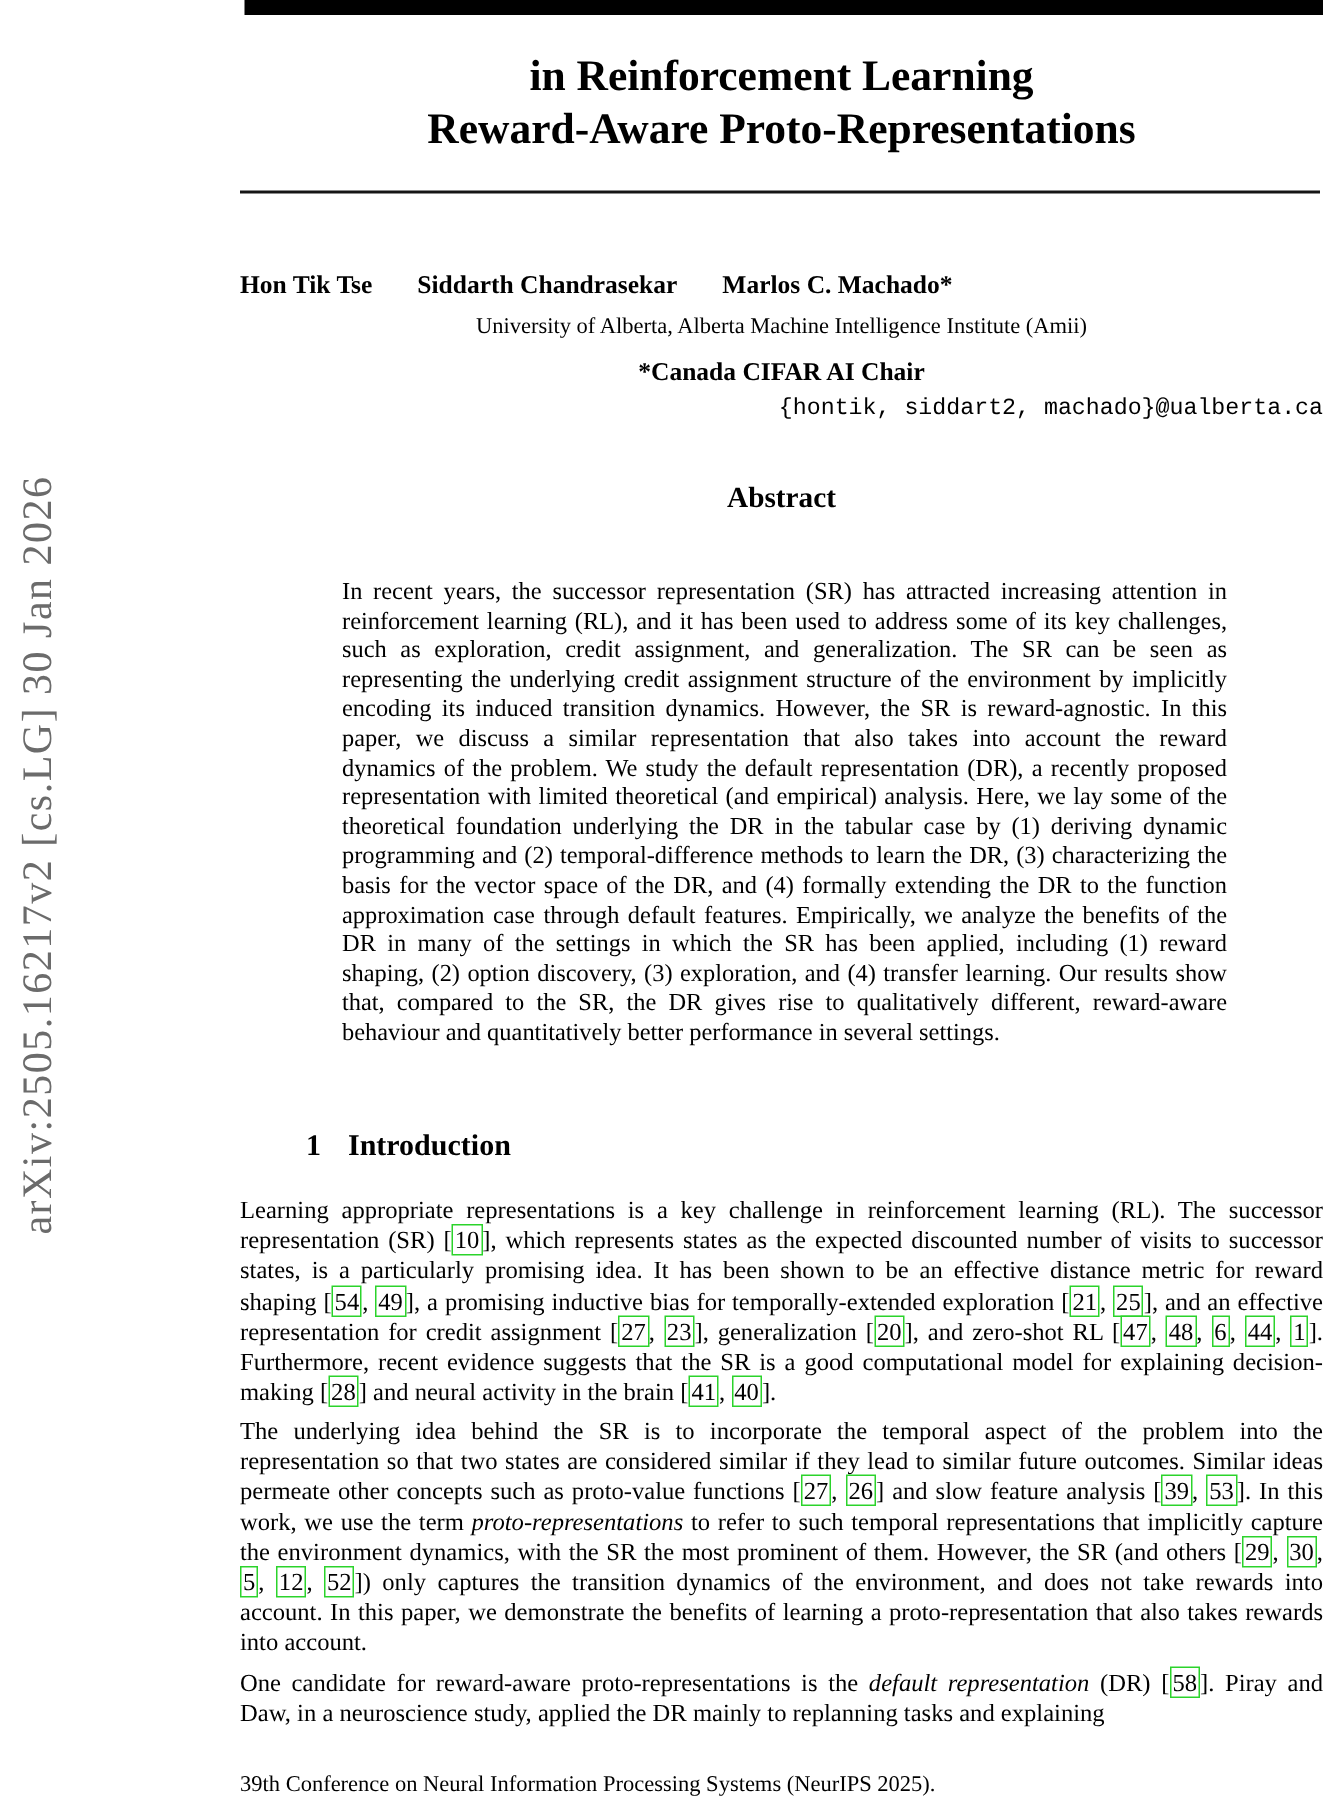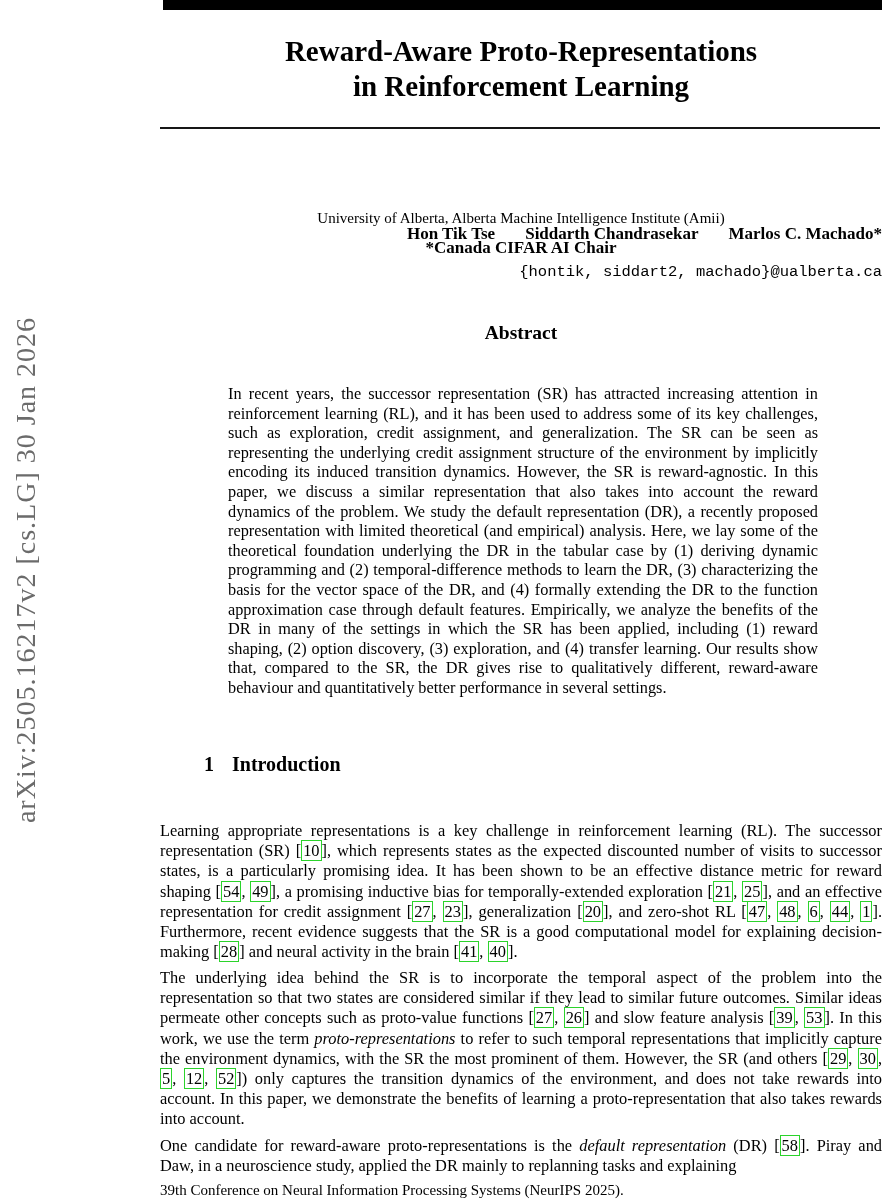--- a/index.html
+++ b/index.html
@@ -31,22 +31,22 @@
     font-size:29px; line-height:35px;
   }
 
   .title-rule {
     position:absolute; top:127px; left:160px; width:720px; height:2px;
     background:#161616;
   }
 
   .authors-row {
     position:absolute; top:180px; left:160px; width:722px;
-    display:flex; justify-content:flex-end; gap:30px;
-    font-weight:bold; font-size:17px;margin-top:44px;
+    display:flex; justify-content:flex-start; gap:30px;
+    font-weight:bold; font-size:17px;
   }
   .affiliation {
     position:absolute; top:210px; left:160px; width:722px;
     text-align:center; font-size:15px;
   }
   .chair {
     position:absolute; top:238px; left:160px; width:722px;
     text-align:center; font-size:17px;font-weight:bold;
   }
   .emails {
@@ -69,21 +69,20 @@
   .section-heading {
     position:absolute; top:753px; left:160px; width:722px;
     font-weight:bold; font-size:20px;margin-left:44px;
   }
   .section-heading .sec-num { margin-right:18px; }
 
   .para {
     position:absolute; left:160px; width:722px;
     font-size:16.4px; line-height:20.2px;
     text-align:justify;
-    margin-top:24px;
   }
   .para-1 { top:797px; }
   .para-2 { top:944px; }
   .para-3 { top:1112px; }
 
   .cite {
     border:1.5px solid var(--citation-border,#2bd32b);
     padding:0 1px;
     line-height:1;
     cursor:pointer;
@@ -95,22 +94,22 @@
   }
 </style>
 </head>
 <body>
 
 <div class="topbar"></div>
 
 <div class="watermark">arXiv:2505.16217v2  [cs.LG]  30 Jan 2026</div>
 
 <div class="title-block">
+  <div>in Reinforcement Learning</div>
   <div>Reward-Aware Proto-Representations</div>
-  <div>in Reinforcement Learning</div>
 </div>
 
 <div class="title-rule"></div>
 
 <div class="authors-row">
   <span>Hon Tik Tse</span>
   <span>Siddarth Chandrasekar</span>
   <span>Marlos C. Machado*</span>
 </div>
 

